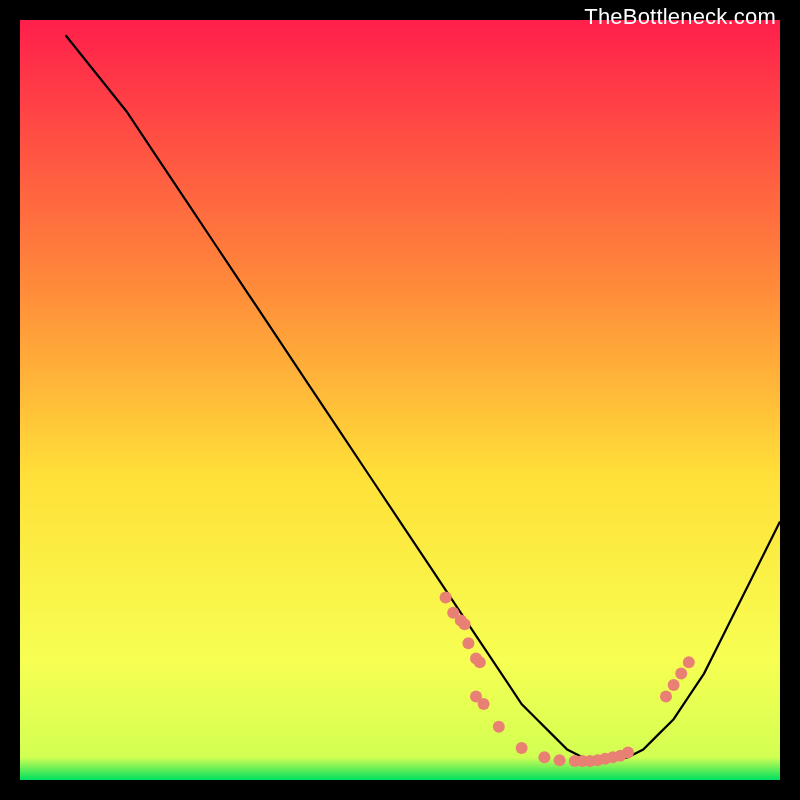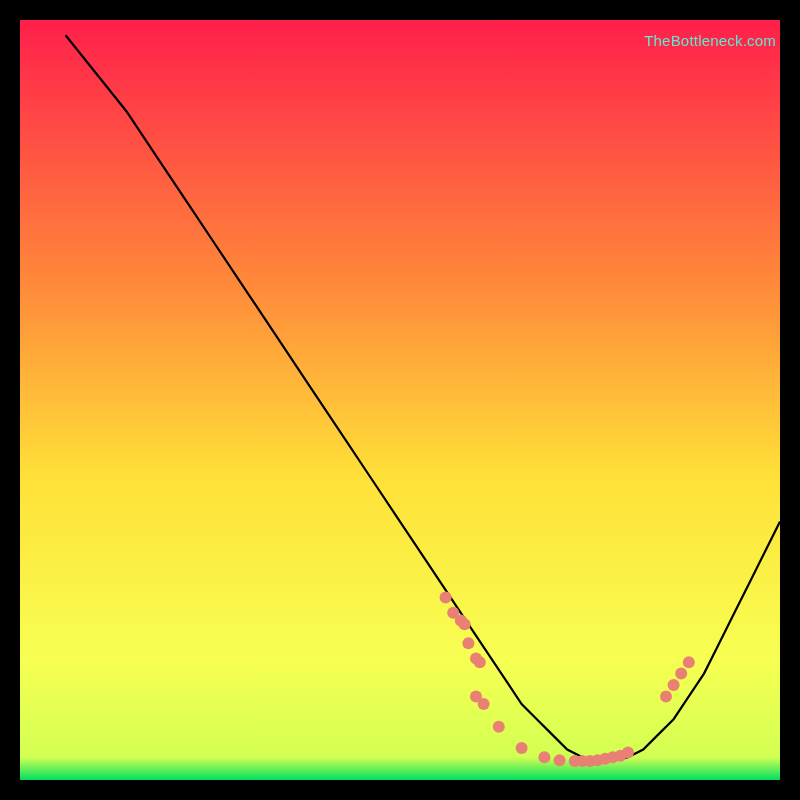--- a/index.html
+++ b/index.html
@@ -16,26 +16,25 @@
     left: 20px;
     top: 20px;
     width: 760px;
     height: 760px;
     background: #000;
   }
   .watermark {
     position: absolute;
     top: 4px;
     right: 24px;
-    color: #5eead4;
-    font-size: 15px;
+    color: #ffffff;
+    font-size: 22px;
     font-weight: 500;
     letter-spacing: 0.2px;
     z-index: 20;
-    margin-top: 28px;
   }
   .plot-area {
     position: absolute;
     left: 0;
     top: 0;
     width: 760px;
     height: 760px;
   }
   svg {
     display: block;

